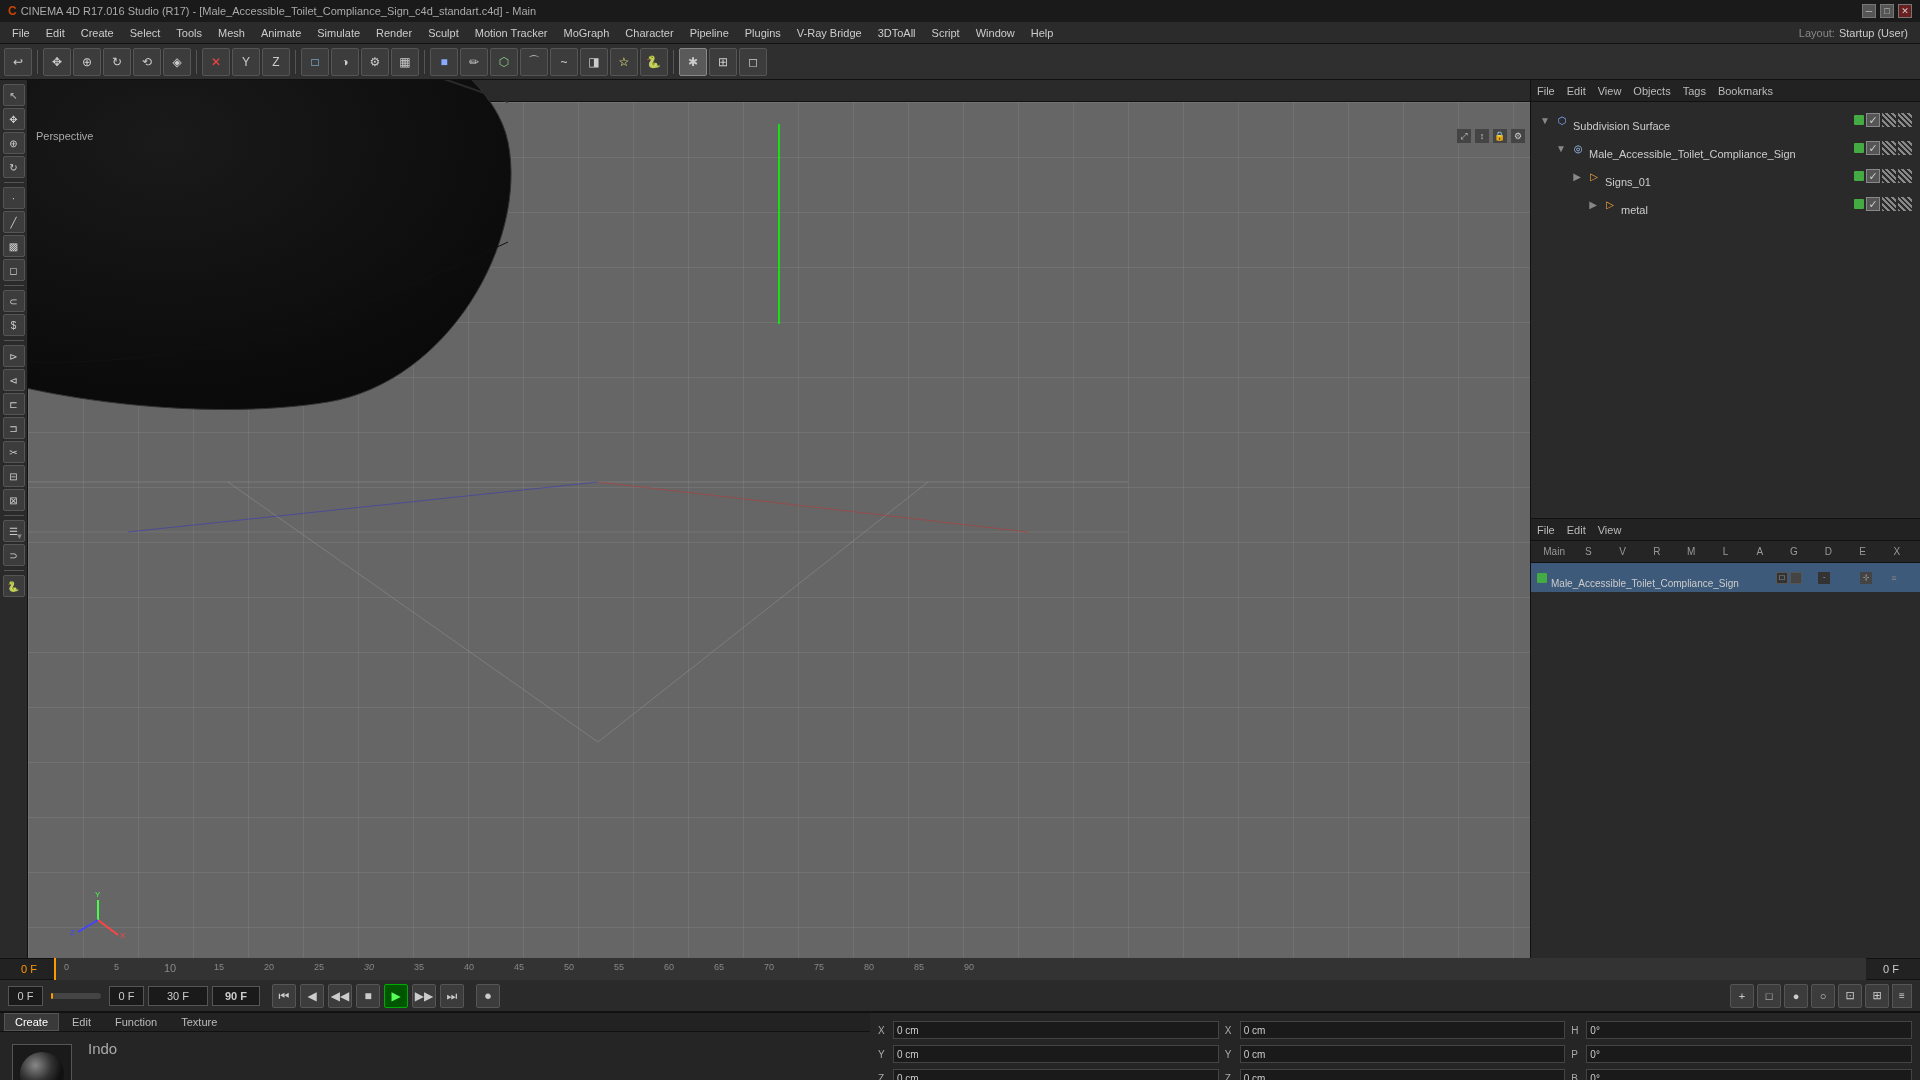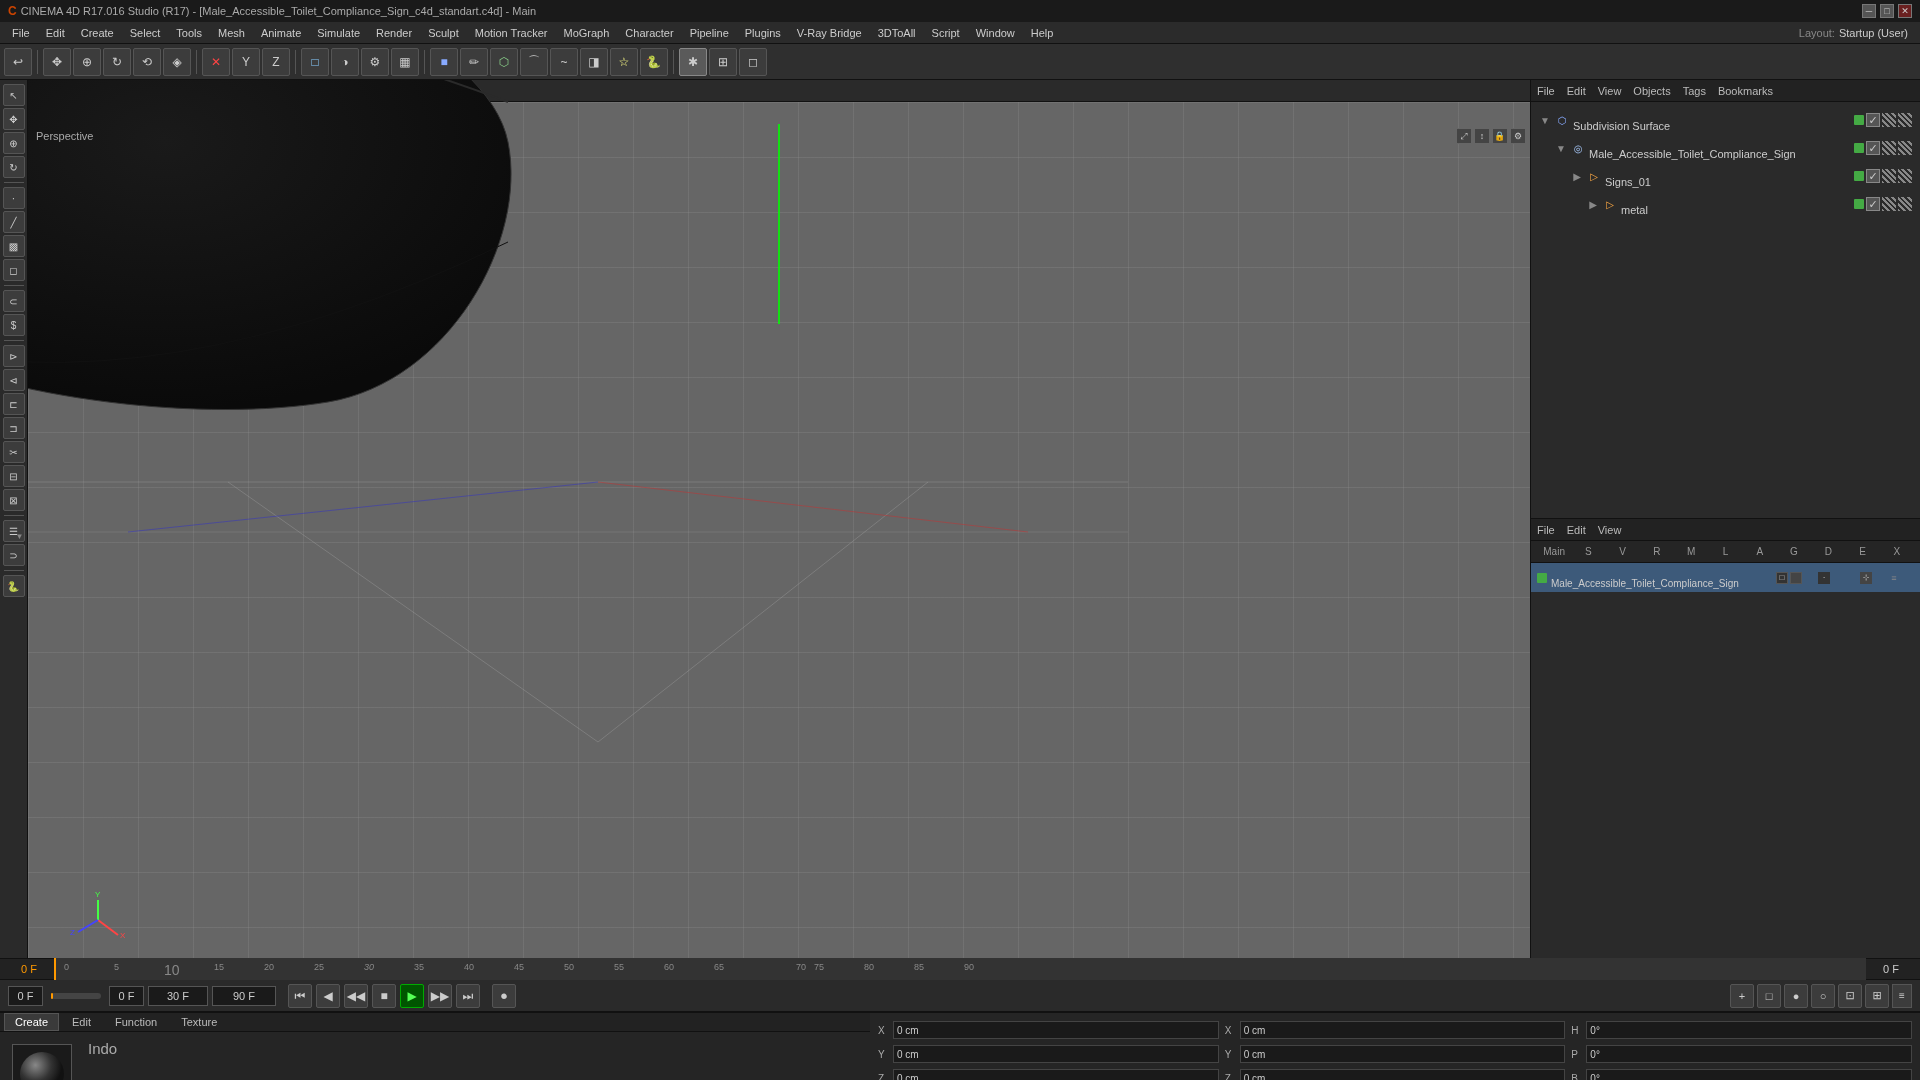--- a/index.html
+++ b/index.html
@@ -677,51 +677,51 @@
 
 <div id="timeline-bar">
   <div style="width:50px;display:flex;align-items:center;justify-content:center;">
     <span style="color:#ff9900;font-size:11px;">0 F</span>
   </div>
   <div id="timeline-ruler">
     <div id="timeline-frame-indicator"></div>
 
     <span style="position:absolute;top:4px;left:10px;font-size:9px;color:#888;">0</span>
     <span style="position:absolute;top:4px;left:60px;font-size:9px;color:#888;">5</span>
-    <span style="position:absolute;top:4px;left:110px;font-size:14px;color:#888;">10</span>
+    <span style="position:absolute;top:4px;left:110px;font-size:11px;color:#888;">10</span>
     <span style="position:absolute;top:4px;left:160px;font-size:9px;color:#888;">15</span>
     <span style="position:absolute;top:4px;left:210px;font-size:9px;color:#888;">20</span>
     <span style="position:absolute;top:4px;left:260px;font-size:9px;color:#888;">25</span>
     <span style="position:absolute;top:4px;left:310px;font-size:9px;color:#888;font-style:italic;">30</span>
     <span style="position:absolute;top:4px;left:360px;font-size:9px;color:#888;">35</span>
     <span style="position:absolute;top:4px;left:410px;font-size:9px;color:#888;">40</span>
     <span style="position:absolute;top:4px;left:460px;font-size:9px;color:#888;">45</span>
     <span style="position:absolute;top:4px;left:510px;font-size:9px;color:#888;">50</span>
     <span style="position:absolute;top:4px;left:560px;font-size:9px;color:#888;">55</span>
     <span style="position:absolute;top:4px;left:610px;font-size:9px;color:#888;">60</span>
     <span style="position:absolute;top:4px;left:660px;font-size:9px;color:#888;">65</span>
-    <span style="position:absolute;top:4px;left:710px;font-size:9px;color:#888;margin-left:32px;">70</span>
+    <span style="position:absolute;top:4px;left:710px;font-size:9px;color:#888;">70</span>
     <span style="position:absolute;top:4px;left:760px;font-size:9px;color:#888;">75</span>
     <span style="position:absolute;top:4px;left:810px;font-size:9px;color:#888;">80</span>
     <span style="position:absolute;top:4px;left:860px;font-size:9px;color:#888;">85</span>
     <span style="position:absolute;top:4px;left:910px;font-size:9px;color:#888;">90</span>
   </div>
   <div style="width:50px;display:flex;align-items:center;justify-content:center;">
     <span style="color:#ccc;font-size:11px;">0 F</span>
   </div>
 </div>
 
 <div id="playback-bar">
   <input type="text" class="pb-input" value="0 F" style="width: 35px;">
   <div style="width:50px;height:6px;background:#444;border-radius:3px;margin:0 4px;cursor:pointer;">
     <div style="width:2px;height:100%;background:#ff9900;border-radius:3px;"></div>
   </div>
   <input type="text" class="pb-input" value="0 F" style="width: 35px;">
   <input type="text" class="pb-input" value="30 F" style="width: 60px;">
-  <input type="text" class="pb-input" value="90 F" style="width: 64px;">
+  <input type="text" class="pb-input" value="90 F" style="width: 48px; font-weight: bold;">
 
   <div class="pb-btn" style="margin-left:8px;">⏮</div>
   <div class="pb-btn">◀</div>
   <div class="pb-btn">◀◀</div>
   <div class="pb-btn">■</div>
   <div class="pb-btn green">▶</div>
   <div class="pb-btn">▶▶</div>
   <div class="pb-btn">⏭</div>
   <div class="pb-btn" style="margin-left:8px;">⏺</div>
 

